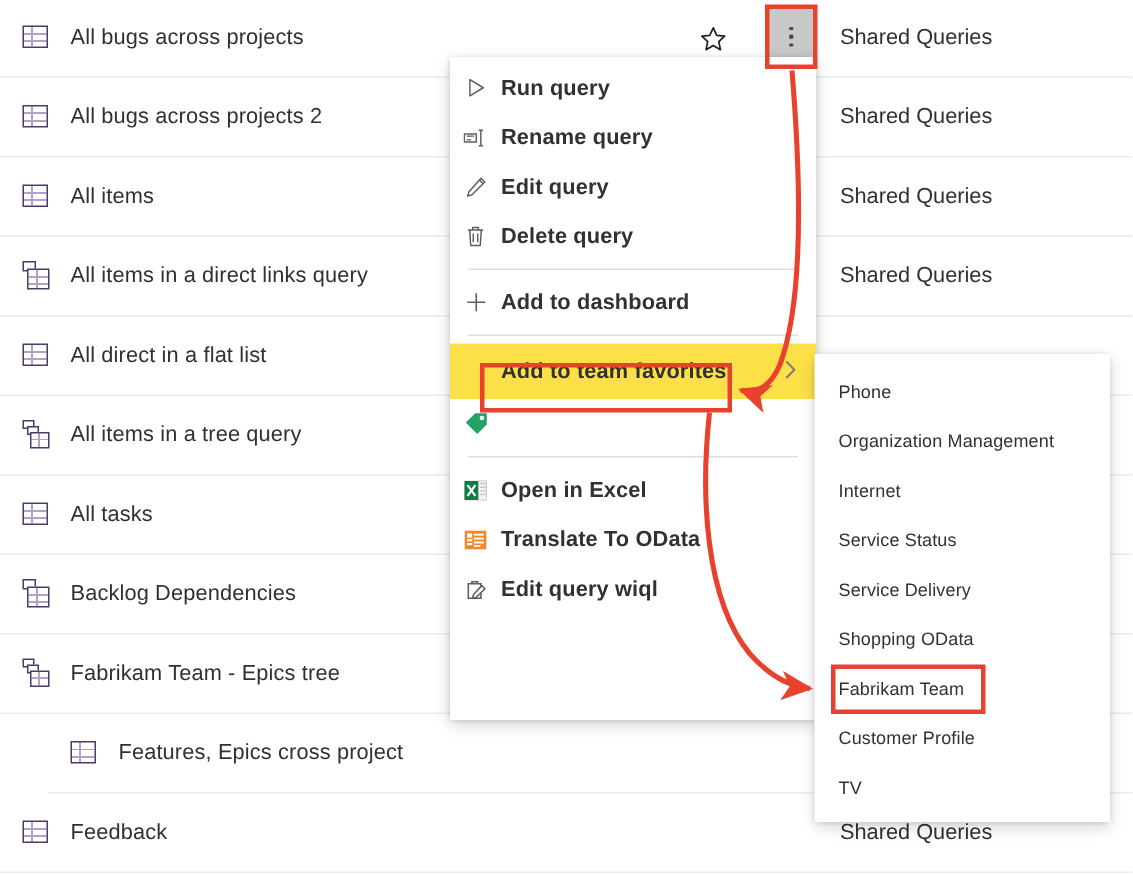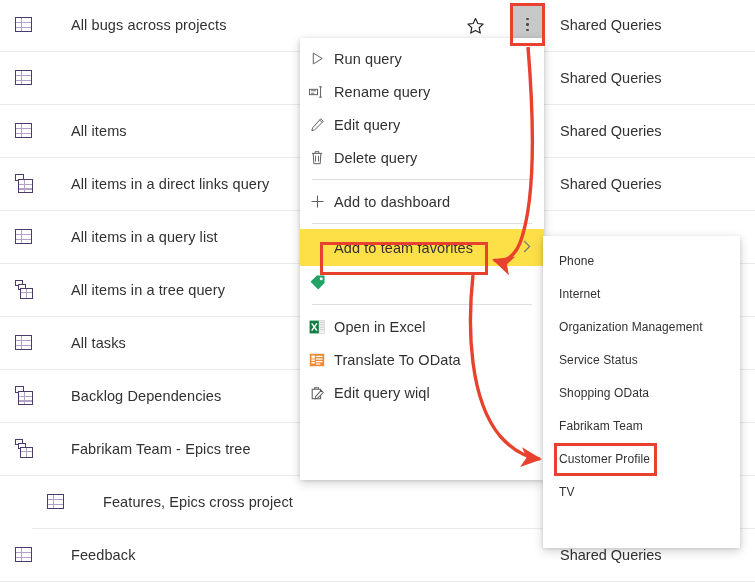--- a/index.html
+++ b/index.html
@@ -13,21 +13,21 @@
     overflow:hidden;
     -webkit-font-smoothing:antialiased;
   }
 
   
   #query-list{position:absolute;left:0;top:0;width:755px;height:583px;}
   .q-row{
     position:absolute;left:0;width:755px;height:53px;
     border-bottom:1px solid #edebe9;
     box-sizing:border-box;
-    display:flex;align-items:center;gap:24px;
+    display:flex;align-items:center;
   }
   .q-icon{width:22px;height:22px;margin-left:13px;margin-right:12px;flex:none;position:relative;}
   .q-name{color:#323130;font-size:14.5px;letter-spacing:.1px;}
   .q-folder{position:absolute;left:560px;color:#323130;font-size:14.5px;}
 
   
   .g-flat, .g-direct, .g-tree{position:absolute;}
   .g-flat{
     left:2px;top:3px;width:17px;height:15px;
     border:1.4px solid #4b3b6b;
@@ -80,21 +80,21 @@
   #context-menu{
     position:absolute;left:300px;top:38px;width:244px;height:442px;
     background:#ffffff;
     box-shadow:0 3.2px 10px rgba(0,0,0,.18),0 .6px 3.6px rgba(0,0,0,.14);
     z-index:40;
     padding:4px 0 0 0;
     box-sizing:border-box;
   }
   .menu-item{
     height:33px;display:flex;align-items:center;cursor:pointer;
-    padding:0 10px 0 0;position:relative;
+    padding:0 10px 0 0;position:relative;font-weight:bold;
   }
   .mi-icon{width:34px;min-width:34px;display:flex;align-items:center;justify-content:center;}
   .mi-label{font-size:14.5px;color:#323130;letter-spacing:.1px;}
   .mi-chevron{position:absolute;right:13px;color:#797775;font-size:13px;}
   .menu-sep{height:1px;background:#e1dfdd;margin:5px 12px;}
   .menu-item.hovered{background:#fde047;}
   .menu-item.tall{height:37px;}
 
   
   #submenu{
@@ -120,20 +120,21 @@
       <span class="q-icon">
         <span class="g-flat"></span>
       </span>
       <span class="q-name">All bugs across projects</span>
       <span class="q-folder">Shared Queries</span>
     </div>
     <div class="q-row" style="top: 52px;">
       <span class="q-icon">
         <span class="g-flat"></span>
       </span>
+      <span class="q-name">All bugs across projects 2</span>
       <span class="q-folder">Shared Queries</span>
     </div>
     <div class="q-row" style="top: 105px;">
       <span class="q-icon">
         <span class="g-flat"></span>
       </span>
       <span class="q-name">All items</span>
       <span class="q-folder">Shared Queries</span>
     </div>
     <div class="q-row" style="top: 158px; text-align: right;">
@@ -141,21 +142,21 @@
         <span class="g-direct-top"></span>
         <span class="g-direct-body"></span>
       </span>
       <span class="q-name">All items in a direct links query</span>
       <span class="q-folder">Shared Queries</span>
     </div>
     <div class="q-row" style="top: 211px;">
       <span class="q-icon">
         <span class="g-flat"></span>
       </span>
-      <span class="q-name">All items in a query list</span>
+      <span class="q-name">All direct in a flat list</span>
     </div>
     <div class="q-row" style="top: 264px;">
       <span class="q-icon">
         <span class="g-tree-a"></span>
         <span class="g-tree-b"></span>
         <span class="g-tree-c"></span>
       </span>
       <span class="q-name">All items in a tree query</span>
     </div>
     <div class="q-row" style="top: 317px;">
@@ -305,23 +306,24 @@
           <path d="M5.6 4.2V2.8h3.8v1.4" fill="none" stroke="#605e5c" stroke-width="1.05"></path>
           <path d="M12.2 5.4 L14.3 7.5 L8.6 13.2 L6.1 13.8 L6.7 11.3 z" fill="#ffffff" stroke="#605e5c" stroke-width="1.05" stroke-linejoin="round"></path>
         </svg>
       </span>
       <span class="mi-label">Edit query wiql</span>
     </div>
   </div>
 
 <div id="submenu">
     <div class="sub-item">Phone</div>
+    <div class="sub-item">Organization Management</div>
     <div class="sub-item">Internet</div>
-    <div class="sub-item">Organization Management</div>
     <div class="sub-item">Service Status</div>
+    <div class="sub-item">Service Delivery</div>
     <div class="sub-item">Shopping OData</div>
     <div class="sub-item">Fabrikam Team</div>
     <div class="sub-item">Customer Profile</div>
     <div class="sub-item">TV</div>
   </div>
 
 <svg id="anno-svg">
   <defs>
     <marker id="ah" markerWidth="7" markerHeight="7" refX="5.6" refY="3.2" orient="auto" markerUnits="strokeWidth">
       <path d="M0,0.3 L6.2,3.2 L0,6.1 L1.6,3.2 z" fill="#e8422e"></path>

